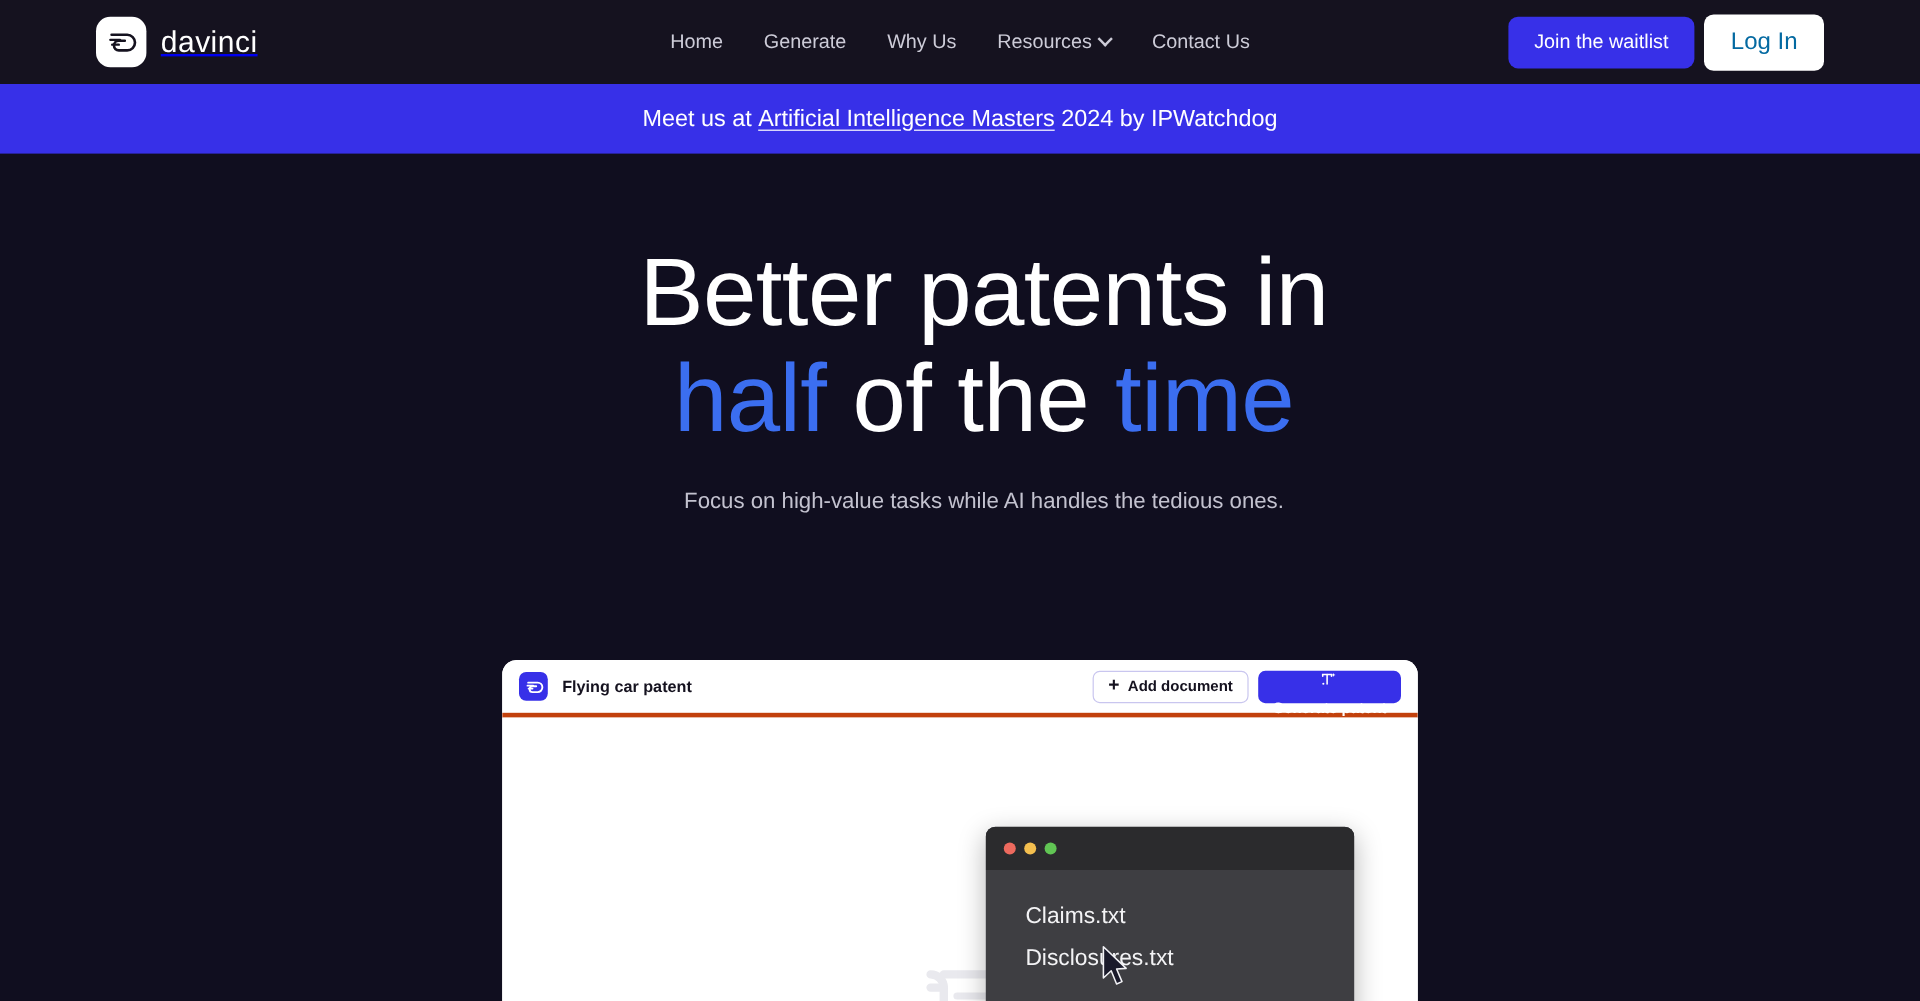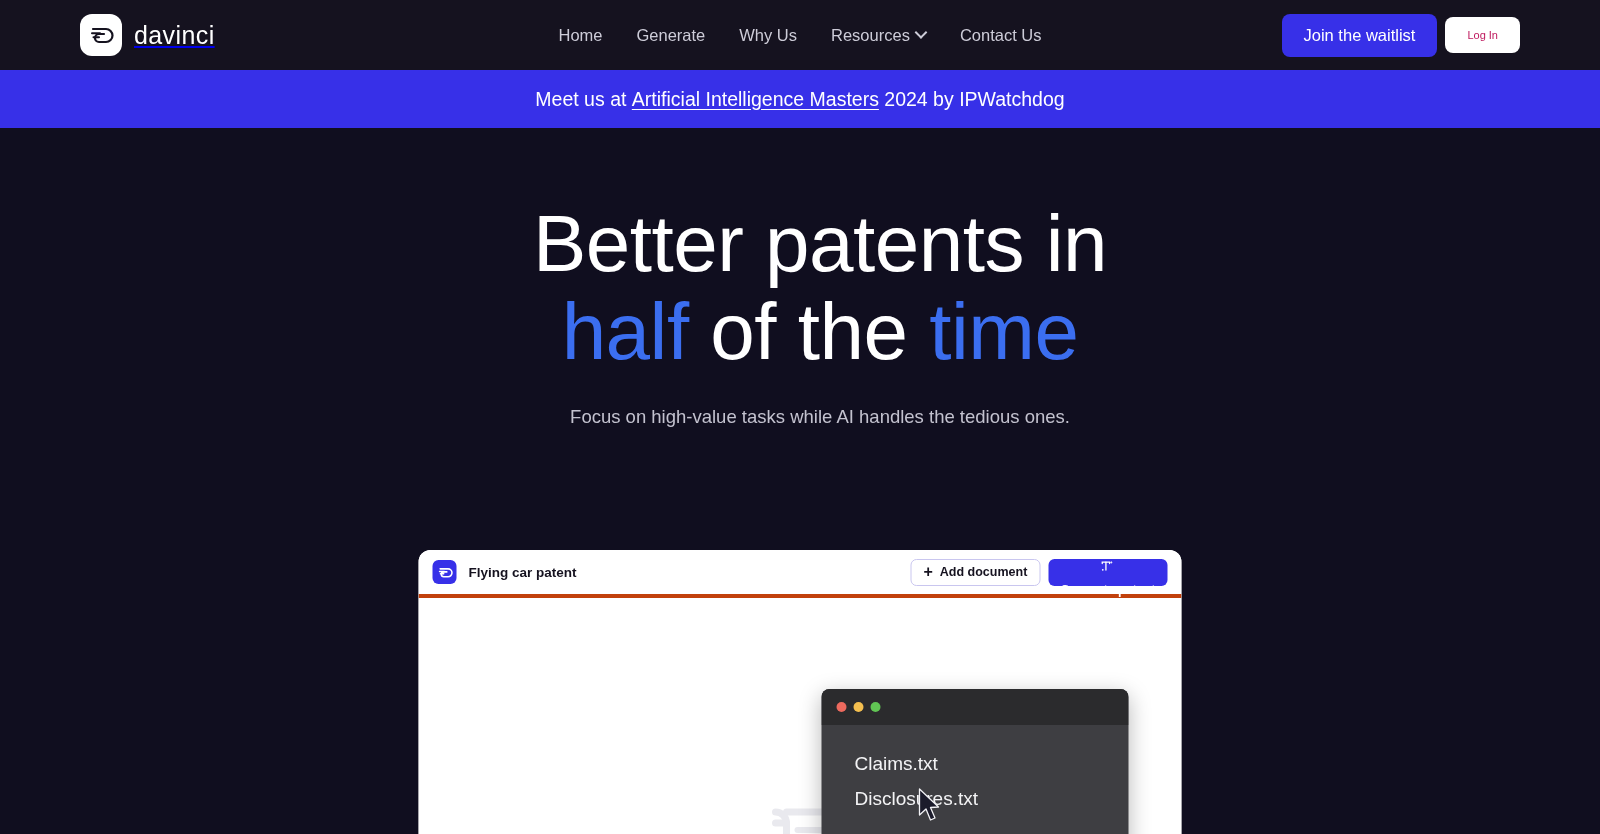--- a/index.html
+++ b/index.html
@@ -62,25 +62,25 @@
     border: none;
     border-radius: 8px;
     padding: 12px 22px;
     font-size: 16.5px;
     font-family: inherit;
     cursor: pointer;
     white-space: nowrap;
   }
   .btn-light {
     background: #ffffff;
-    color: #be185d;
+    color: #0369a1;
     border: none;
     border-radius: 8px;
     padding: 12px 22px;
-    font-size: 11px;
+    font-size: 20px;
     font-family: inherit;
     cursor: pointer;
     white-space: nowrap;
   }
 
   
   .announcement {
     height: 58px;
     background: #3730e8;
     display: flex; align-items: center; justify-content: center;

